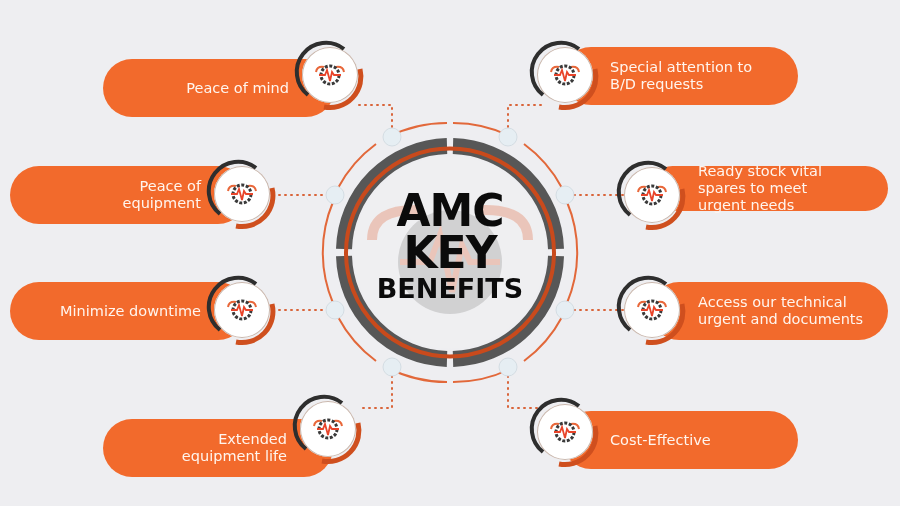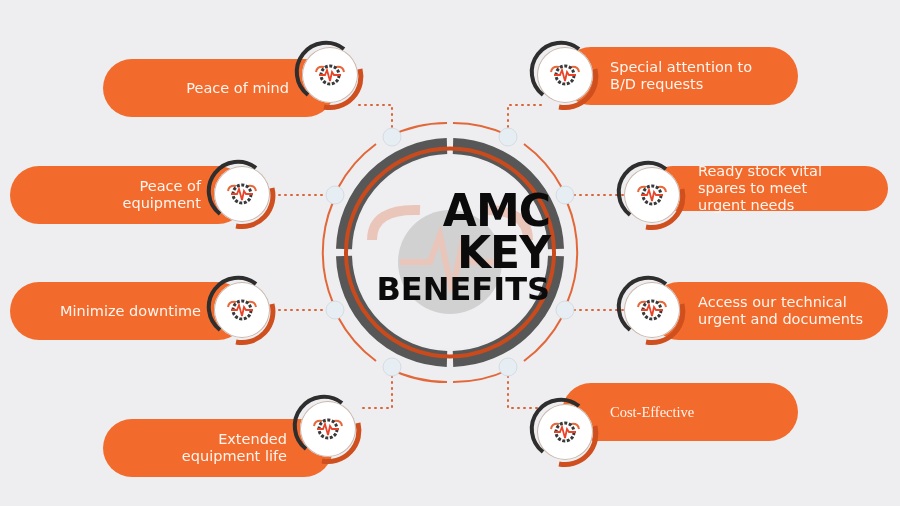--- a/index.html
+++ b/index.html
@@ -5,24 +5,24 @@
   html, body { margin:0; padding:0; }
   body { width:900px; height:506px; background:#eeeef1; position:relative; overflow:hidden; font-family:"DejaVu Sans","Liberation Sans",sans-serif; }
   .canvas { position:absolute; left:0; top:0; width:900px; height:506px; }
   .pill { position:absolute; height:58px; background:#f26a2c; border-radius:29px; color:#fff5ee; display:flex; align-items:center; font-size:14.5px; line-height:17px; box-sizing:border-box; }
   .pill.left { justify-content:flex-end; text-align:right; padding-right:46px; }
   .pill.right { justify-content:flex-start; text-align:left; padding-left:48px; }
   .pill span { white-space:pre-line; }
   .badge { position:absolute; width:56px; height:56px; border-radius:50%; background:#ffffff; box-shadow:0 0 0 1px #c9b7ad inset; }
   .badge svg.ring { position:absolute; left:-8px; top:-8px; width:72px; height:72px; overflow:visible; }
   .badge svg.logo { position:absolute; left:12px; top:14px; width:32px; height:28px; }
-  .center-title { position:absolute; left:350px; top:190px; width:200px; text-align:right; color:#0b0b0b; font-family:"DejaVu Sans","Liberation Sans",sans-serif; font-weight:bold; letter-spacing:-1px; }
+  .center-title { position:absolute; left:350px; top:190px; width:200px; text-align:center; color:#0b0b0b; font-family:"DejaVu Sans","Liberation Sans",sans-serif; font-weight:bold; letter-spacing:-1px; }
   .t1 { font-size:44px; line-height:42px; }
   .t2 { font-size:44px; line-height:42px; }
-  .t3 { font-size:32px; line-height:30px; letter-spacing:0; }
+  .t3 { font-size:27px; line-height:30px; letter-spacing:0; }
 </style>
 </head>
 <body>
 
 <svg class="canvas" viewBox="0 0 900 506" xmlns="http://www.w3.org/2000/svg">
 
   <g fill="none" stroke="#e2683a" stroke-width="2">
     <path d="M 388 137 A 130 130 0 0 1 447 123"></path>
     <path d="M 453 123 A 130 130 0 0 1 512 137"></path>
     <path d="M 524 144 A 130 130 0 0 1 562 188"></path>
@@ -101,21 +101,21 @@
 </div>
 <div class="pill right" style="left:650px; top:166px; width:238px; height:45px;">
   <span>Ready stock vital
 spares to meet
 urgent needs</span>
 </div>
 <div class="pill right" style="left:650px; top:282px; width:238px;">
   <span>Access our technical
 urgent and documents</span>
 </div>
-<div class="pill right" style="left:562px; top:383px; width:236px;font-family:Liberation Serif, serif;">
+<div class="pill right" style="left:562px; top:411px; width:236px;">
   <span>Cost-Effective</span>
 </div>
 
 <div class="badge" style="left:302px; top:47px;">
     <svg class="ring" viewBox="0 0 72 72">
       <path d="M 14 56 A 29 29 0 0 1 50 10" fill="none" stroke="#2e2e2e" stroke-width="4"></path>
       <path d="M 66 30 A 31 31 0 0 1 30 68" fill="none" stroke="#cf4f1e" stroke-width="5"></path>
     </svg>
     <svg class="logo" viewBox="0 0 32 28">
       <path d="M2 11 Q3 5 10 6 M30 11 Q29 5 22 6" fill="none" stroke="#e8673a" stroke-width="2"></path>

